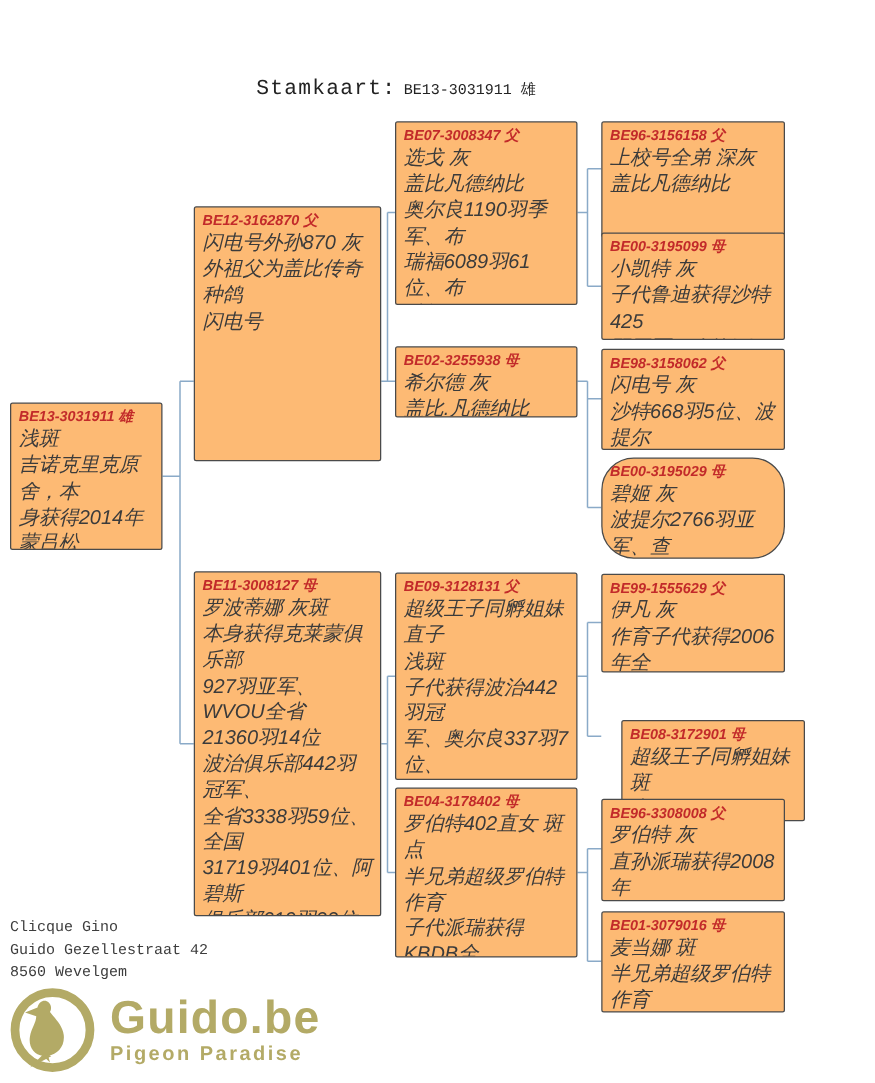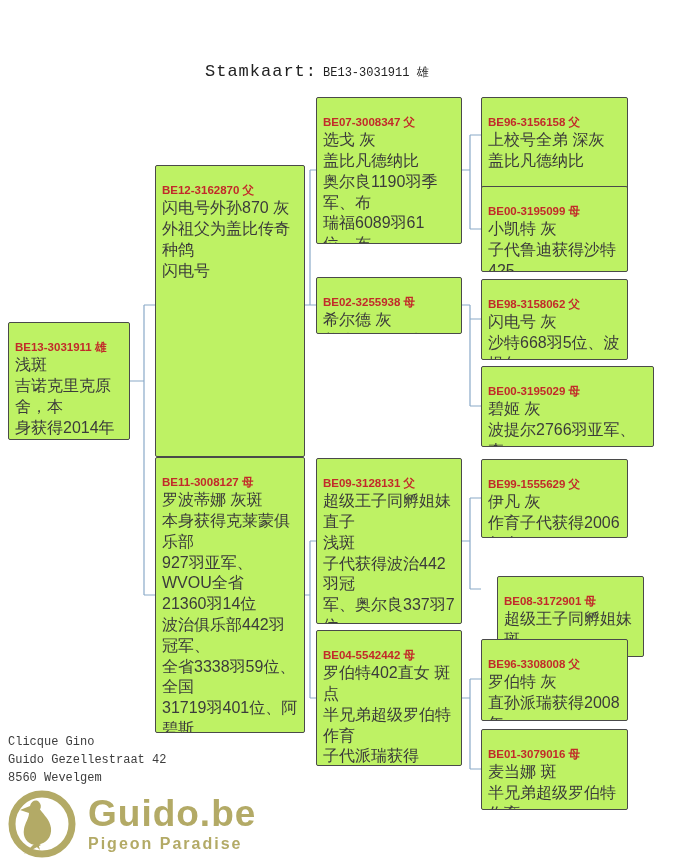--- a/index.html
+++ b/index.html
@@ -4,23 +4,23 @@
 <style>
   html,body { margin:0; padding:0; background:#fff; }
   .page {
     position:relative; width:700px; height:866px; background:#ffffff;
     font-family:"Liberation Sans", sans-serif; overflow:hidden;
   }
   .connectors { position:absolute; left:0; top:0; pointer-events:none; }
   .connectors path { fill:none; stroke:var(--connector,#8aaac8); stroke-width:1.2px; }
 
   .pbox {
-    position:absolute; box-sizing:border-box; background:#bef264;
+    position:absolute; box-sizing:border-box; background:#fdba74;
     border:1.5px solid var(--box-border,#4a4a4a); border-radius:2px;
-    padding:17px 6px; overflow:hidden;
+    padding:4px 6px; overflow:hidden;font-style:italic;
   }
   .ring  { color:var(--ring-red,#c22a2a); font-weight:bold; font-size:11.5px; line-height:1.32; }
   .pbody { color:var(--body-text,#3b3b3b); font-size:16px; line-height:1.3; white-space:pre-line; }
 
   .title { position:absolute; left:205px; top:62px; color:#222;
            font-family:"Liberation Mono", monospace; white-space:nowrap; }
   .title-label { font-size:17px; letter-spacing:1px; }
   .title-ring  { font-size:12px; margin-left:6px; }
 
   .footer { position:absolute; left:8px; top:733px; color:#3d3d3d;
@@ -54,21 +54,21 @@
   <div class="pbox" style="left:8px;top:322px;width:122px;height:118px;">
     <div class="ring">BE13-3031911 雄</div>
     <div class="pbody">浅斑
 吉诺克里克原舍，本
 身获得2014年蒙吕松
 全国赛一岁鸽冠军
 出自盖比870X罗波蒂
 娜</div>
   </div>
 
-  <div class="pbox" style="left:155px;top:165px;width:150px;height:292px;">
+  <div class="pbox" style="left:155px;top:165px;width:150px;height:204px;">
     <div class="ring">BE12-3162870 父</div>
     <div class="pbody">闪电号外孙870 灰
 外祖父为盖比传奇种鸽
 闪电号</div>
   </div>
   <div class="pbox" style="left:155px;top:457px;width:150px;height:276px;">
     <div class="ring">BE11-3008127 母</div>
     <div class="pbody">罗波蒂娜 灰斑
 本身获得克莱蒙俱乐部
 927羽亚军、WVOU全省
@@ -101,21 +101,21 @@
 浅斑
 子代获得波治442羽冠
 军、奥尔良337羽7位、
 493羽12位、布瑞福俱
 乐部525羽18位、全省
 2161羽74位、全国
 10089羽472位
 半兄（姐）获得全国长</div>
   </div>
   <div class="pbox" style="left:316px;top:630px;width:146px;height:136px;">
-    <div class="ring">BE04-5542442 母</div>
+    <div class="ring">BE04-3178402 母</div>
     <div class="pbody">罗伯特402直女 斑点
 半兄弟超级罗伯特作育
 子代派瑞获得KBDB全
 国鸽王季军
 母亲为飞戈血系
 直女127-11获得波治俱
 乐部442羽冠军</div>
   </div>
 
   <div class="pbox" style="left:481px;top:97px;width:147px;height:93px;">
@@ -128,21 +128,21 @@
     <div class="pbody">小凯特 灰
 子代鲁迪获得沙特425
 羽亚军、布洛瓦372羽</div>
   </div>
   <div class="pbox" style="left:481px;top:279px;width:147px;height:81px;">
     <div class="ring">BE98-3158062 父</div>
     <div class="pbody">闪电号 灰
 沙特668羽5位、波提尔
 1448羽冠军、波品纳</div>
   </div>
-  <div class="pbox" style="left:481px;top:366px;width:173px;height:81px;">
+  <div class="pbox" style="left:481px;top:366px;width:147px;height:81px;border-radius:26px;">
     <div class="ring">BE00-3195029 母</div>
     <div class="pbody">碧姬 灰
 波提尔2766羽亚军、查
 特路4498羽7位、亚精</div>
   </div>
   <div class="pbox" style="left:481px;top:459px;width:147px;height:79px;">
     <div class="ring">BE99-1555629 父</div>
     <div class="pbody">伊凡 灰
 作育子代获得2006年全
 国长距离鸽王5位</div>

